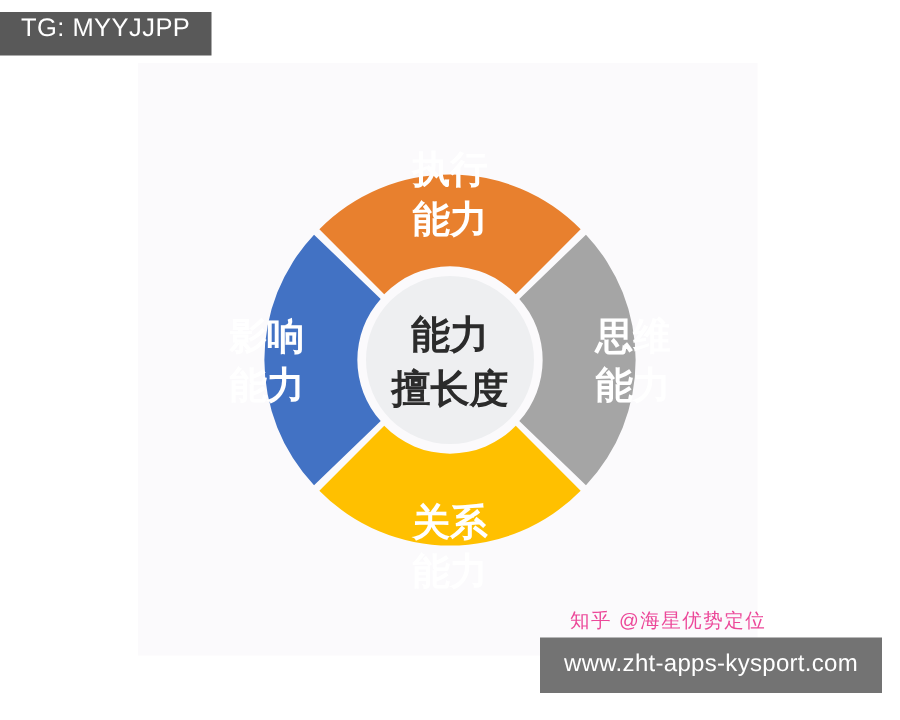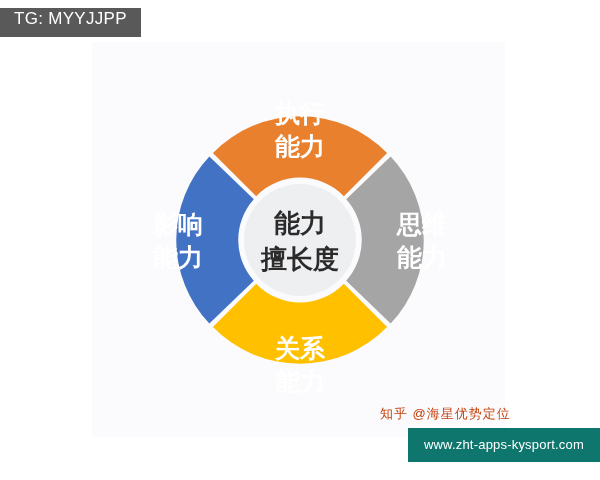--- a/index.html
+++ b/index.html
@@ -26,25 +26,25 @@
     line-height: 1;
     padding: 2px 14px 10px 14px;
     letter-spacing: 0.3px;
     white-space: nowrap;
     z-index: 30;
   }
 
   
   #site-badge {
     position: absolute;
-    right: 0;
+    right: 12px;
     bottom: 18px;
-    background: #0f766e;
+    background: #737373;
     color: #ffffff;
-    font-size: 13px;
+    font-size: 16px;
     line-height: 1;
     padding: 10px 16px 11px 16px;
     letter-spacing: 0.2px;
     white-space: nowrap;
     z-index: 30;
   }
 
   
   #figure-card {
     position: absolute;
@@ -55,21 +55,21 @@
     background: #fbfafc;
     z-index: 1;
   }
 
   
   #zhihu-watermark {
     position: absolute;
     left: 380px;
     top: 405px;
     font-size: 13px;
-    color: #c2410c;
+    color: #ec4899;
     letter-spacing: 1px;
     white-space: nowrap;
     z-index: 5;
   }
 
   
   #donut-wrap {
     position: absolute;
     left: 0;
     top: 0;

